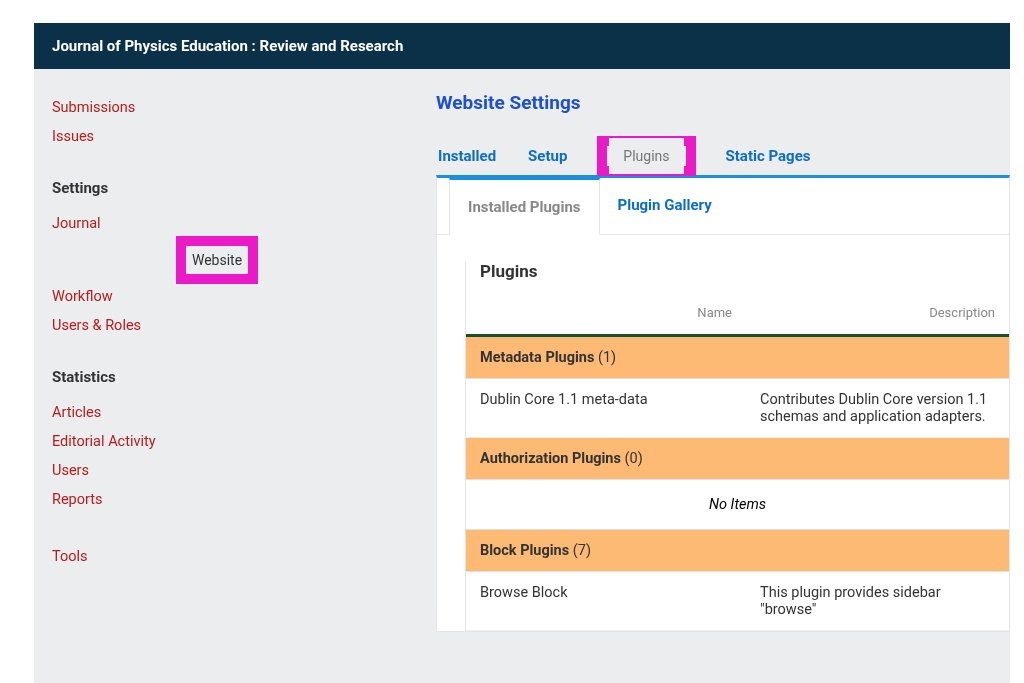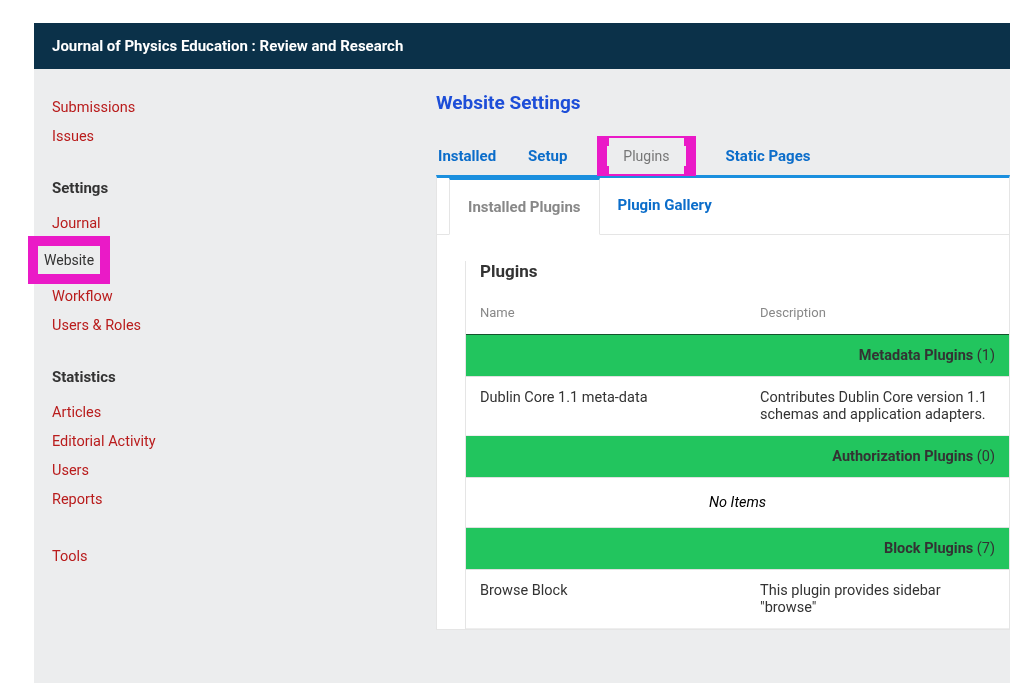--- a/index.html
+++ b/index.html
@@ -28,23 +28,23 @@
   .panel { background: #fff; border: 1px solid #e5e5e5; border-top: 3px solid #1a8fde; margin-top: -1px; min-height: 440px; }
 
   .sub-tabs { display: flex; border-bottom: 1px solid #e5e5e5; padding-left: 12px; }
   .sub-tab { padding: 18px 18px; font-size: 15px; font-weight: 700; color: #0b6dca; cursor: pointer; }
   .sub-tab.active { color: #888; border: 1px solid #e5e5e5; border-bottom: 1px solid #fff; border-top: 2px solid #1a8fde; margin-bottom: -1px; background: #fff; }
 
   .plugins-block { margin: 26px 0 0 28px; border-left: 1px solid #e5e5e5; }
   .plugins-title { font-weight: 700; font-size: 17px; padding: 0 0 16px 14px; }
 
   table.plist { width: 100%; border-collapse: collapse; font-size: 14.5px; }
-  .plist th { text-align: left; font-weight: 400; color: #888; font-size: 13px; padding: 8px 14px 14px 14px; border-bottom: 1px solid #14532d; }
+  .plist th { text-align: right; font-weight: 400; color: #888; font-size: 13px; padding: 8px 14px 14px 14px; border-bottom: 3px solid #14532d; }
   .plist td { padding: 12px 14px; vertical-align: top; }
-  .group-row td { background: #22c55e; font-weight: 700; color: #333; border-top: 1px solid #e0e0e0; border-bottom: 1px solid #e0e0e0; text-align: right; }
+  .group-row td { background: #fdba74; font-weight: 700; color: #333; border-top: 1px solid #e0e0e0; border-bottom: 1px solid #e0e0e0; }
   .group-row .count { font-weight: 400; }
   .data-row td { border-bottom: 1px solid #eee; }
   .noitems td { text-align: center; font-style: italic; color: #000000; padding: 16px; }
   .col-name { width: 280px; }
 
 </style>
 </head>
 <body>
 
 <div class="frame">
@@ -60,21 +60,21 @@
         <nav class="sidebar">
 
           <div class="side-block">
             <div class="side-item">Submissions</div>
             <div class="side-item">Issues</div>
           </div>
 
           <div class="side-block">
             <div class="side-heading">Settings</div>
             <div class="side-item">Journal</div>
-            <div style="margin-left:-24px; margin-top:-2px; margin-bottom:-2px;">
+            <div style="margin-left:-24px; margin-top:-2px; margin-bottom:-2px;text-align:center;">
               <span class="highlight-magenta">
                 <span class="pill">Website</span>
               </span>
             </div>
             <div class="side-item">Workflow</div>
             <div class="side-item">Users &amp; Roles</div>
           </div>
 
           <div class="side-block">
             <div class="side-heading">Statistics</div>

